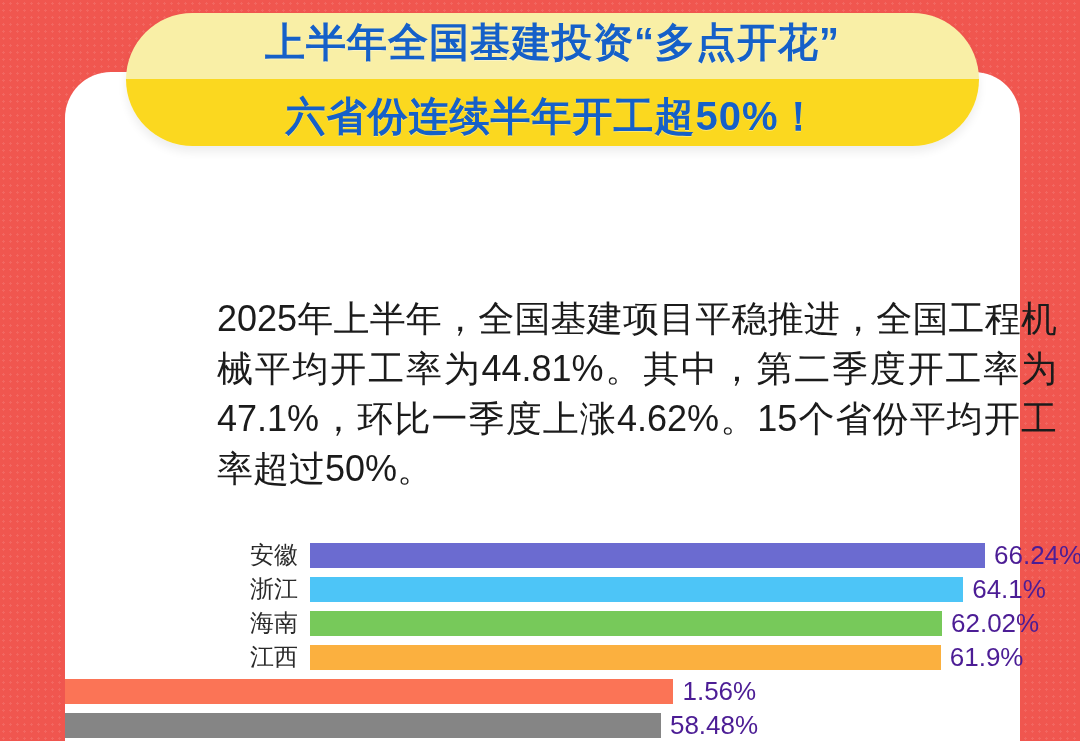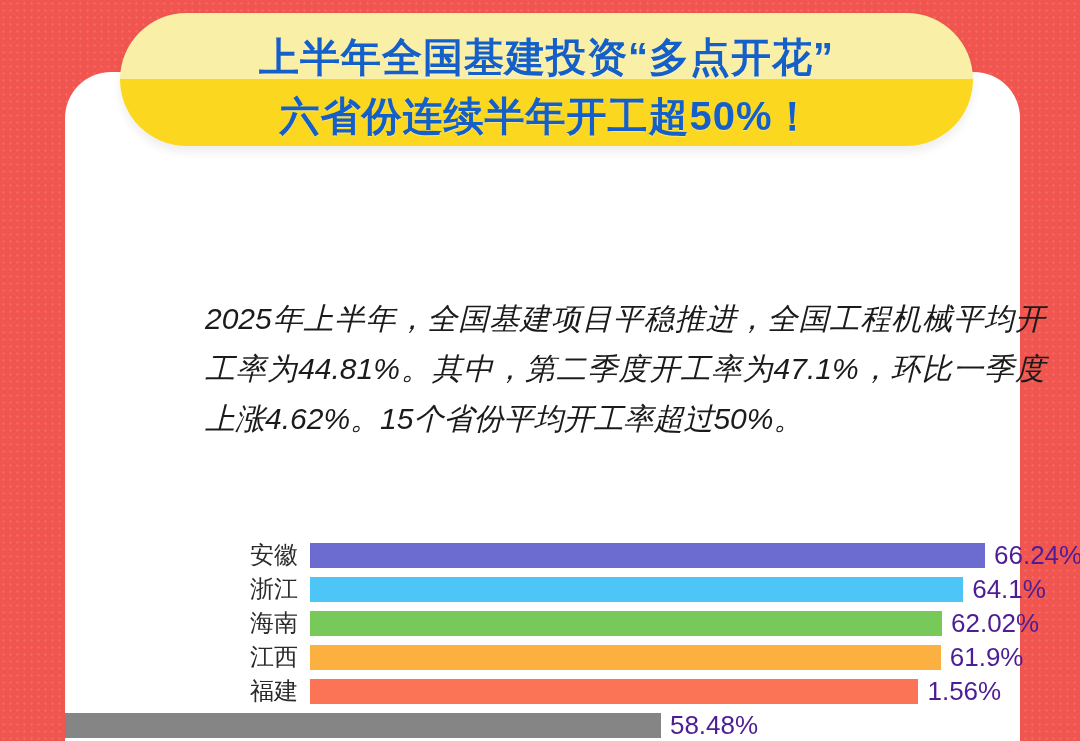--- a/index.html
+++ b/index.html
@@ -34,58 +34,57 @@
     width: 955px;
     height: 700px;
     background: #FFFFFF;
     border-radius: 46px 46px 0 0;
     overflow: visible;
   }
 
   
   .banner {
     position: absolute;
-    left: 120px;
+    left: 126px;
     top: 13px;
     width: 853px;
     height: 133px;
     border-radius: 67px;
     background: linear-gradient(to bottom,
                 #F9EFA6 0%, #F9EFA6 49.5%,
                 #FBD81F 49.5%, #FBD81F 100%);
     box-shadow: 0 6px 10px rgba(0,0,0,0.07);
     z-index: 5;
     display: flex;
     flex-direction: column;
     align-items: center;
-    justify-content: flex-end;
+    justify-content: space-between;
   }
 
   .banner-line {
     color: #1560C8;
     font-weight: bold;
     font-size: 40px;
     letter-spacing: 1px;
     line-height: 1.48;
     white-space: nowrap;
     text-shadow: 0 1px 0 rgba(255,255,255,0.35);
   }
 
   
   .paragraph {
     position: absolute;
-    left: 140px;
+    left: 152px;
     top: 222px;
     width: 840px;
-    font-size: 30px;
+    font-size: 36px;
     line-height: 50px;
     color: #1B1B1B;
     letter-spacing: 0px;
     text-align: justify;
-    font-style: italic;
   }
 
   
   .chart {
     position: absolute;
     left: 0;
     top: 466px;
     width: 1080px;
   }
 
@@ -159,21 +158,20 @@
         </div>
       </div>
       <div class="bar-row">
         <div class="bar-label">江西</div>
         <div class="bar-track">
           <div class="bar-fill" style="width: 630.774px; background: rgb(251, 176, 63);"></div>
           <div class="bar-value">61.9%</div>
         </div>
       </div>
       <div class="bar-row">
-        <div class="bar-label">福建</div>
         <div class="bar-track">
           <div class="bar-fill" style="width: 608.458px; background: rgb(251, 116, 86);"></div>
           <div class="bar-value">1.56%</div>
         </div>
       </div>
       <div class="bar-row">
         <div class="bar-track">
           <div class="bar-fill" style="width: 595.924px; background: rgb(133, 133, 133);"></div>
           <div class="bar-value">58.48%</div>
         </div>

